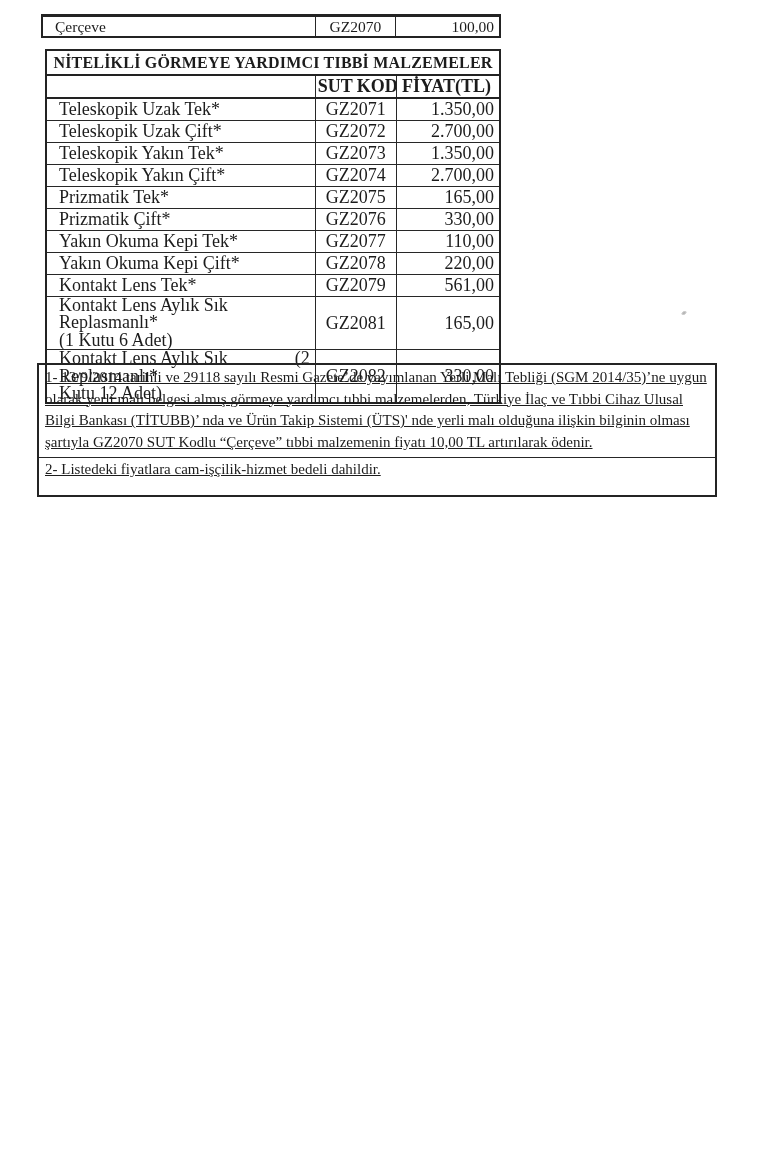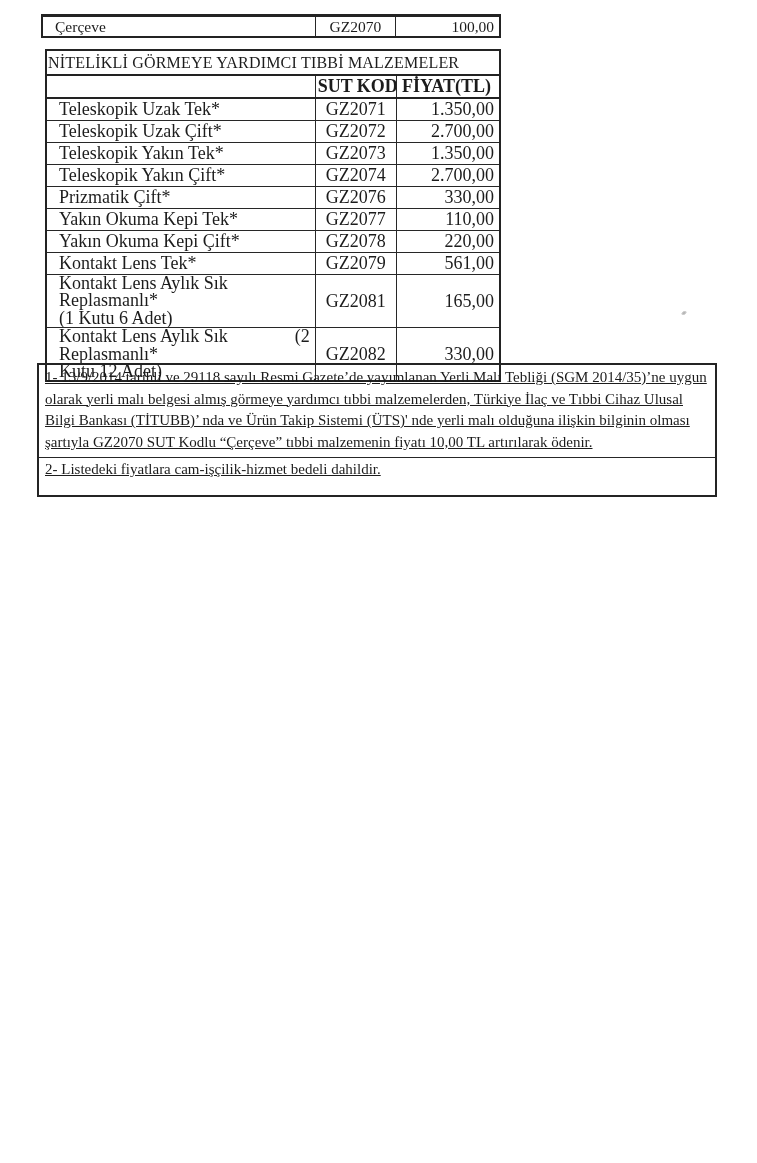--- a/index.html
+++ b/index.html
@@ -33,21 +33,21 @@
   .main-table {
     position: absolute; left: 45px; top: 49px; width: 456px;
     border: 2px solid #232323;
   }
   .main-table td {
     border: 1.5px solid #272727;
     font-size: 18px; vertical-align: middle;
   }
   .main-table td.title-cell {
     border-bottom: 2px solid #222;
-    font-weight: normal; font-size: 16px; 
+    font-weight: bold; font-size: 16px; text-align: center;
     height: 21px; letter-spacing: .2px;
   }
   .main-table .hdr td {
     font-weight: bold; text-align: center; height: 19px;
     border-bottom: 2px solid #222;
   }
   .main-table tr.r td { height: 18.5px; }
   .main-table tr.r2 td { height: 35px; }
 
   .c-name  { text-align: left; padding: 0 5px 0 12px; }
@@ -129,20 +129,25 @@
       <td class="c-name">Teleskopik Yakın Tek*</td>
       <td class="c-code">GZ2073</td>
       <td class="c-price">1.350,00</td>
     </tr>
     <tr class="r">
       <td class="c-name">Teleskopik Yakın Çift*</td>
       <td class="c-code">GZ2074</td>
       <td class="c-price">2.700,00</td>
     </tr>
     <tr class="r">
+      <td class="c-name">Prizmatik Tek*</td>
+      <td class="c-code">GZ2075</td>
+      <td class="c-price">165,00</td>
+    </tr>
+    <tr class="r">
       <td class="c-name">Prizmatik Çift*</td>
       <td class="c-code">GZ2076</td>
       <td class="c-price">330,00</td>
     </tr>
     <tr class="r">
       <td class="c-name">Yakın Okuma Kepi Tek*</td>
       <td class="c-code">GZ2077</td>
       <td class="c-price">110,00</td>
     </tr>
     <tr class="r">

